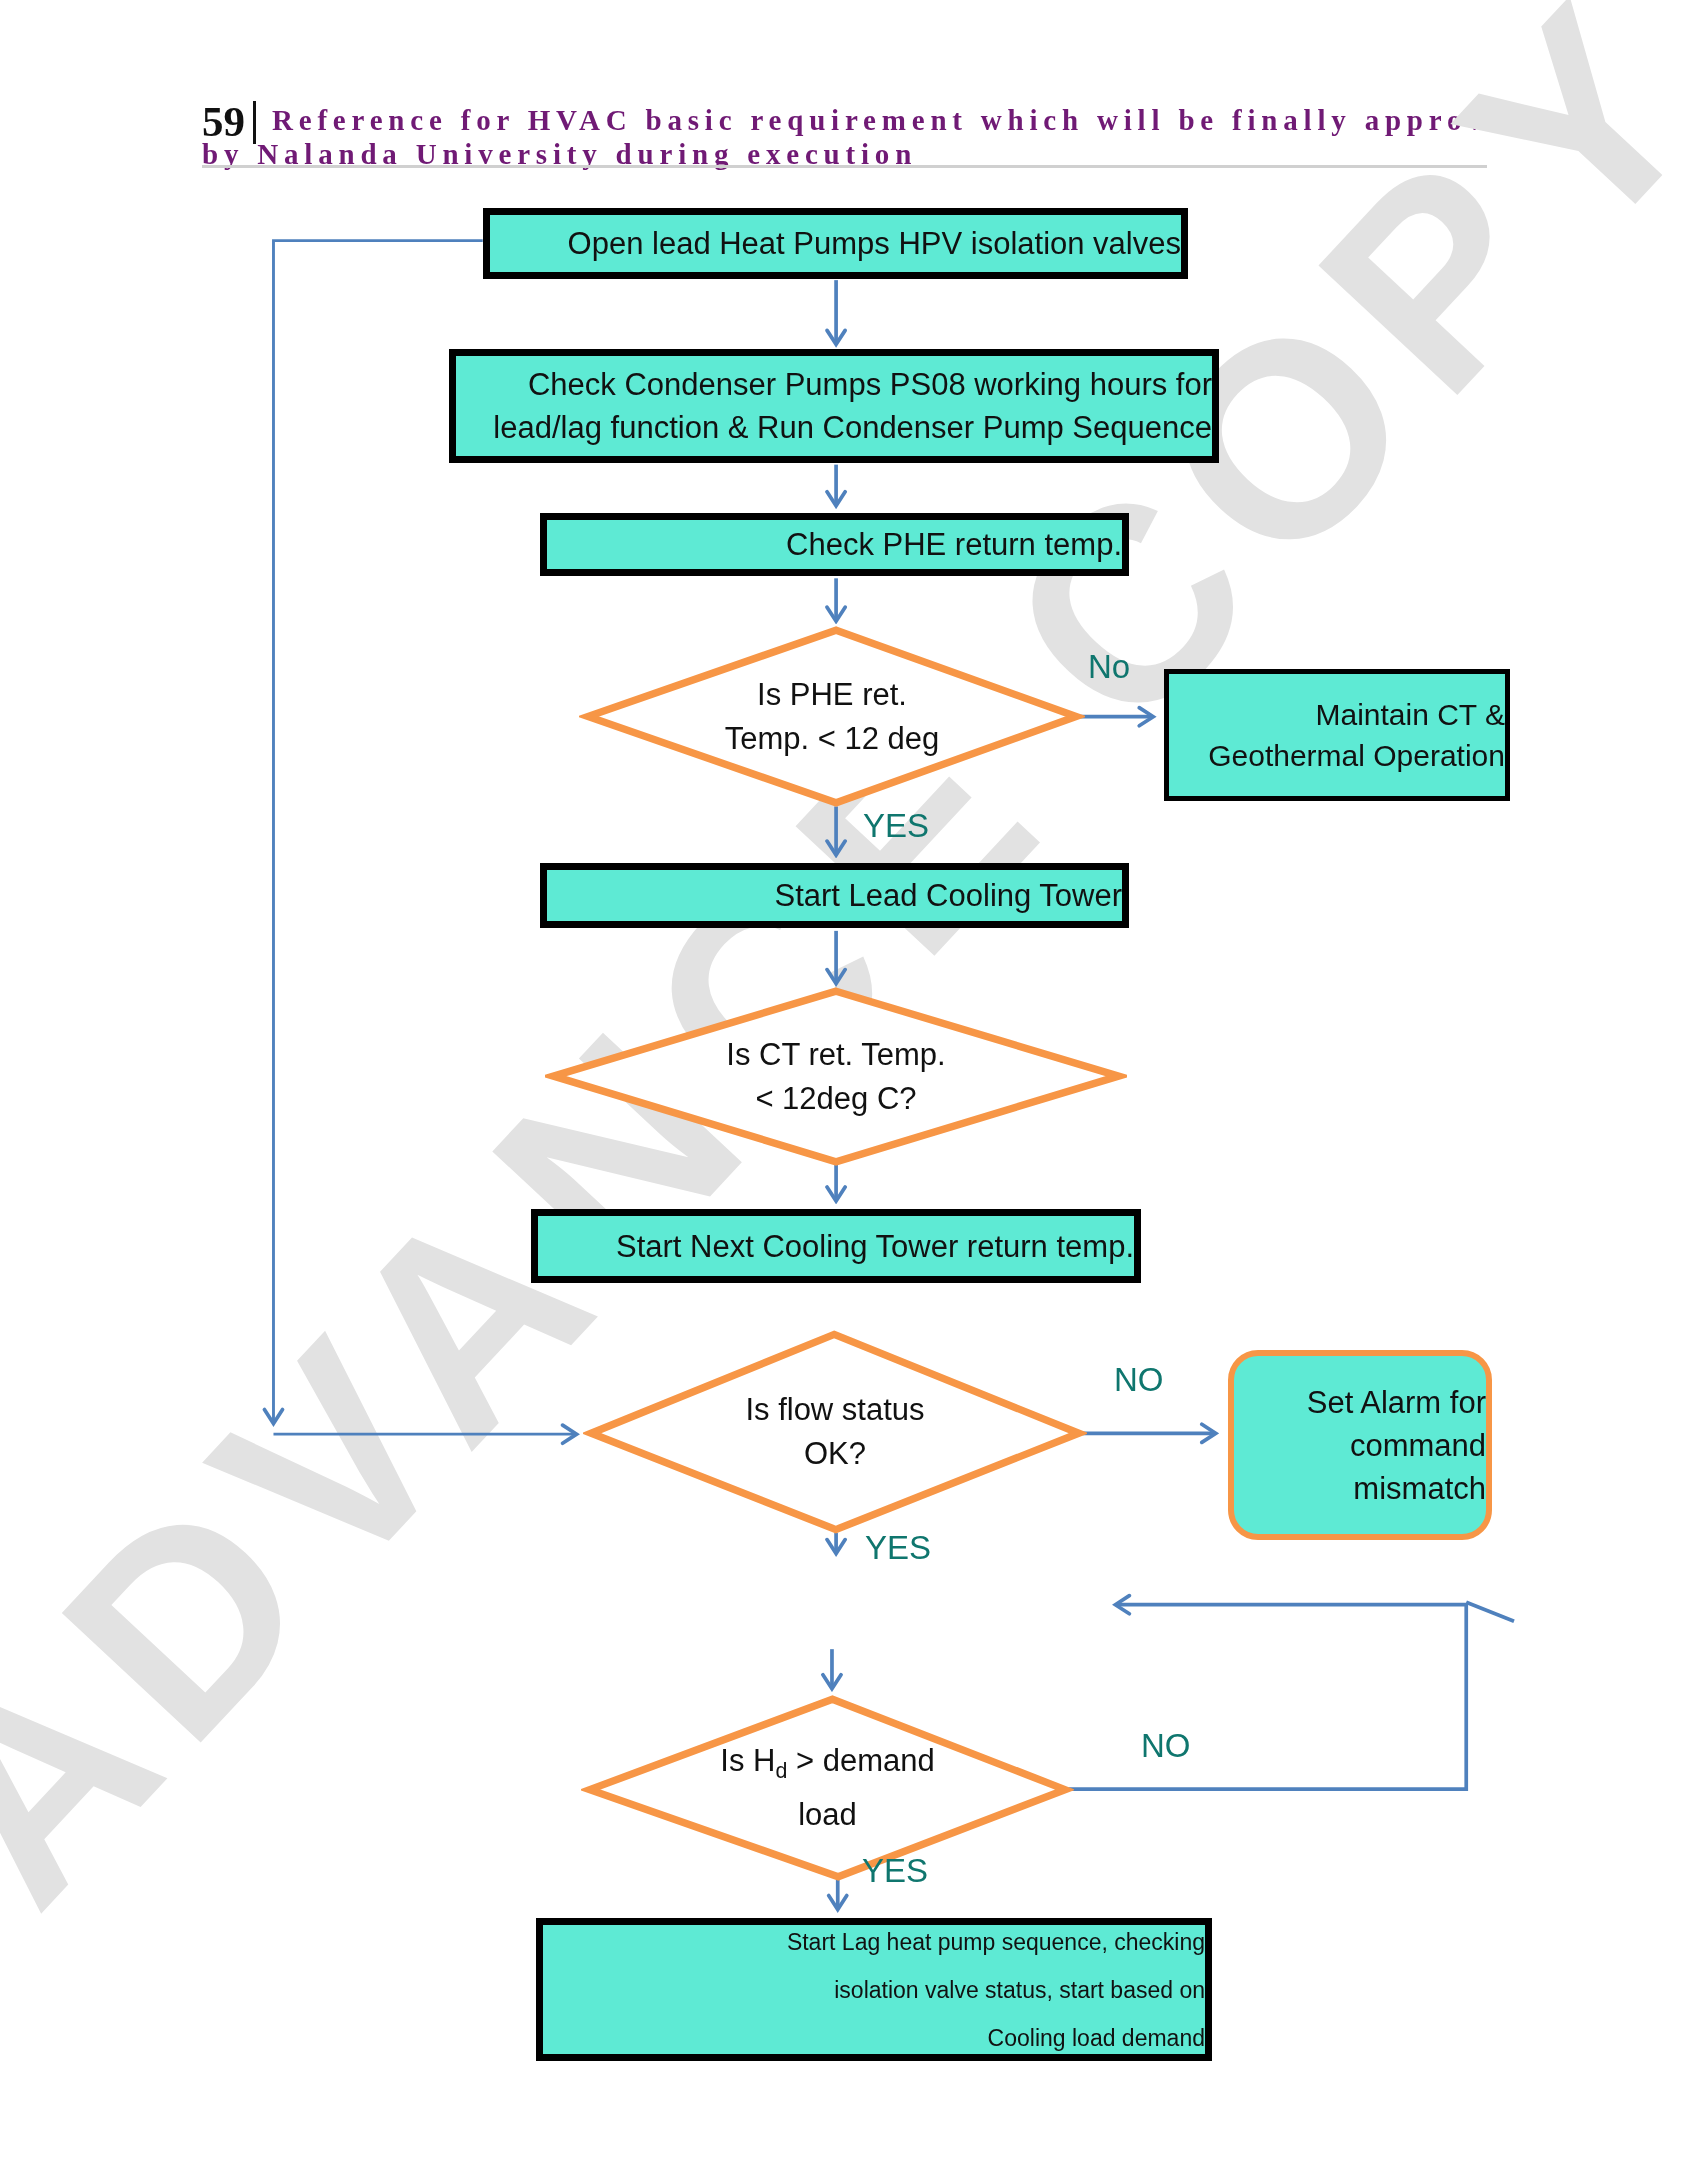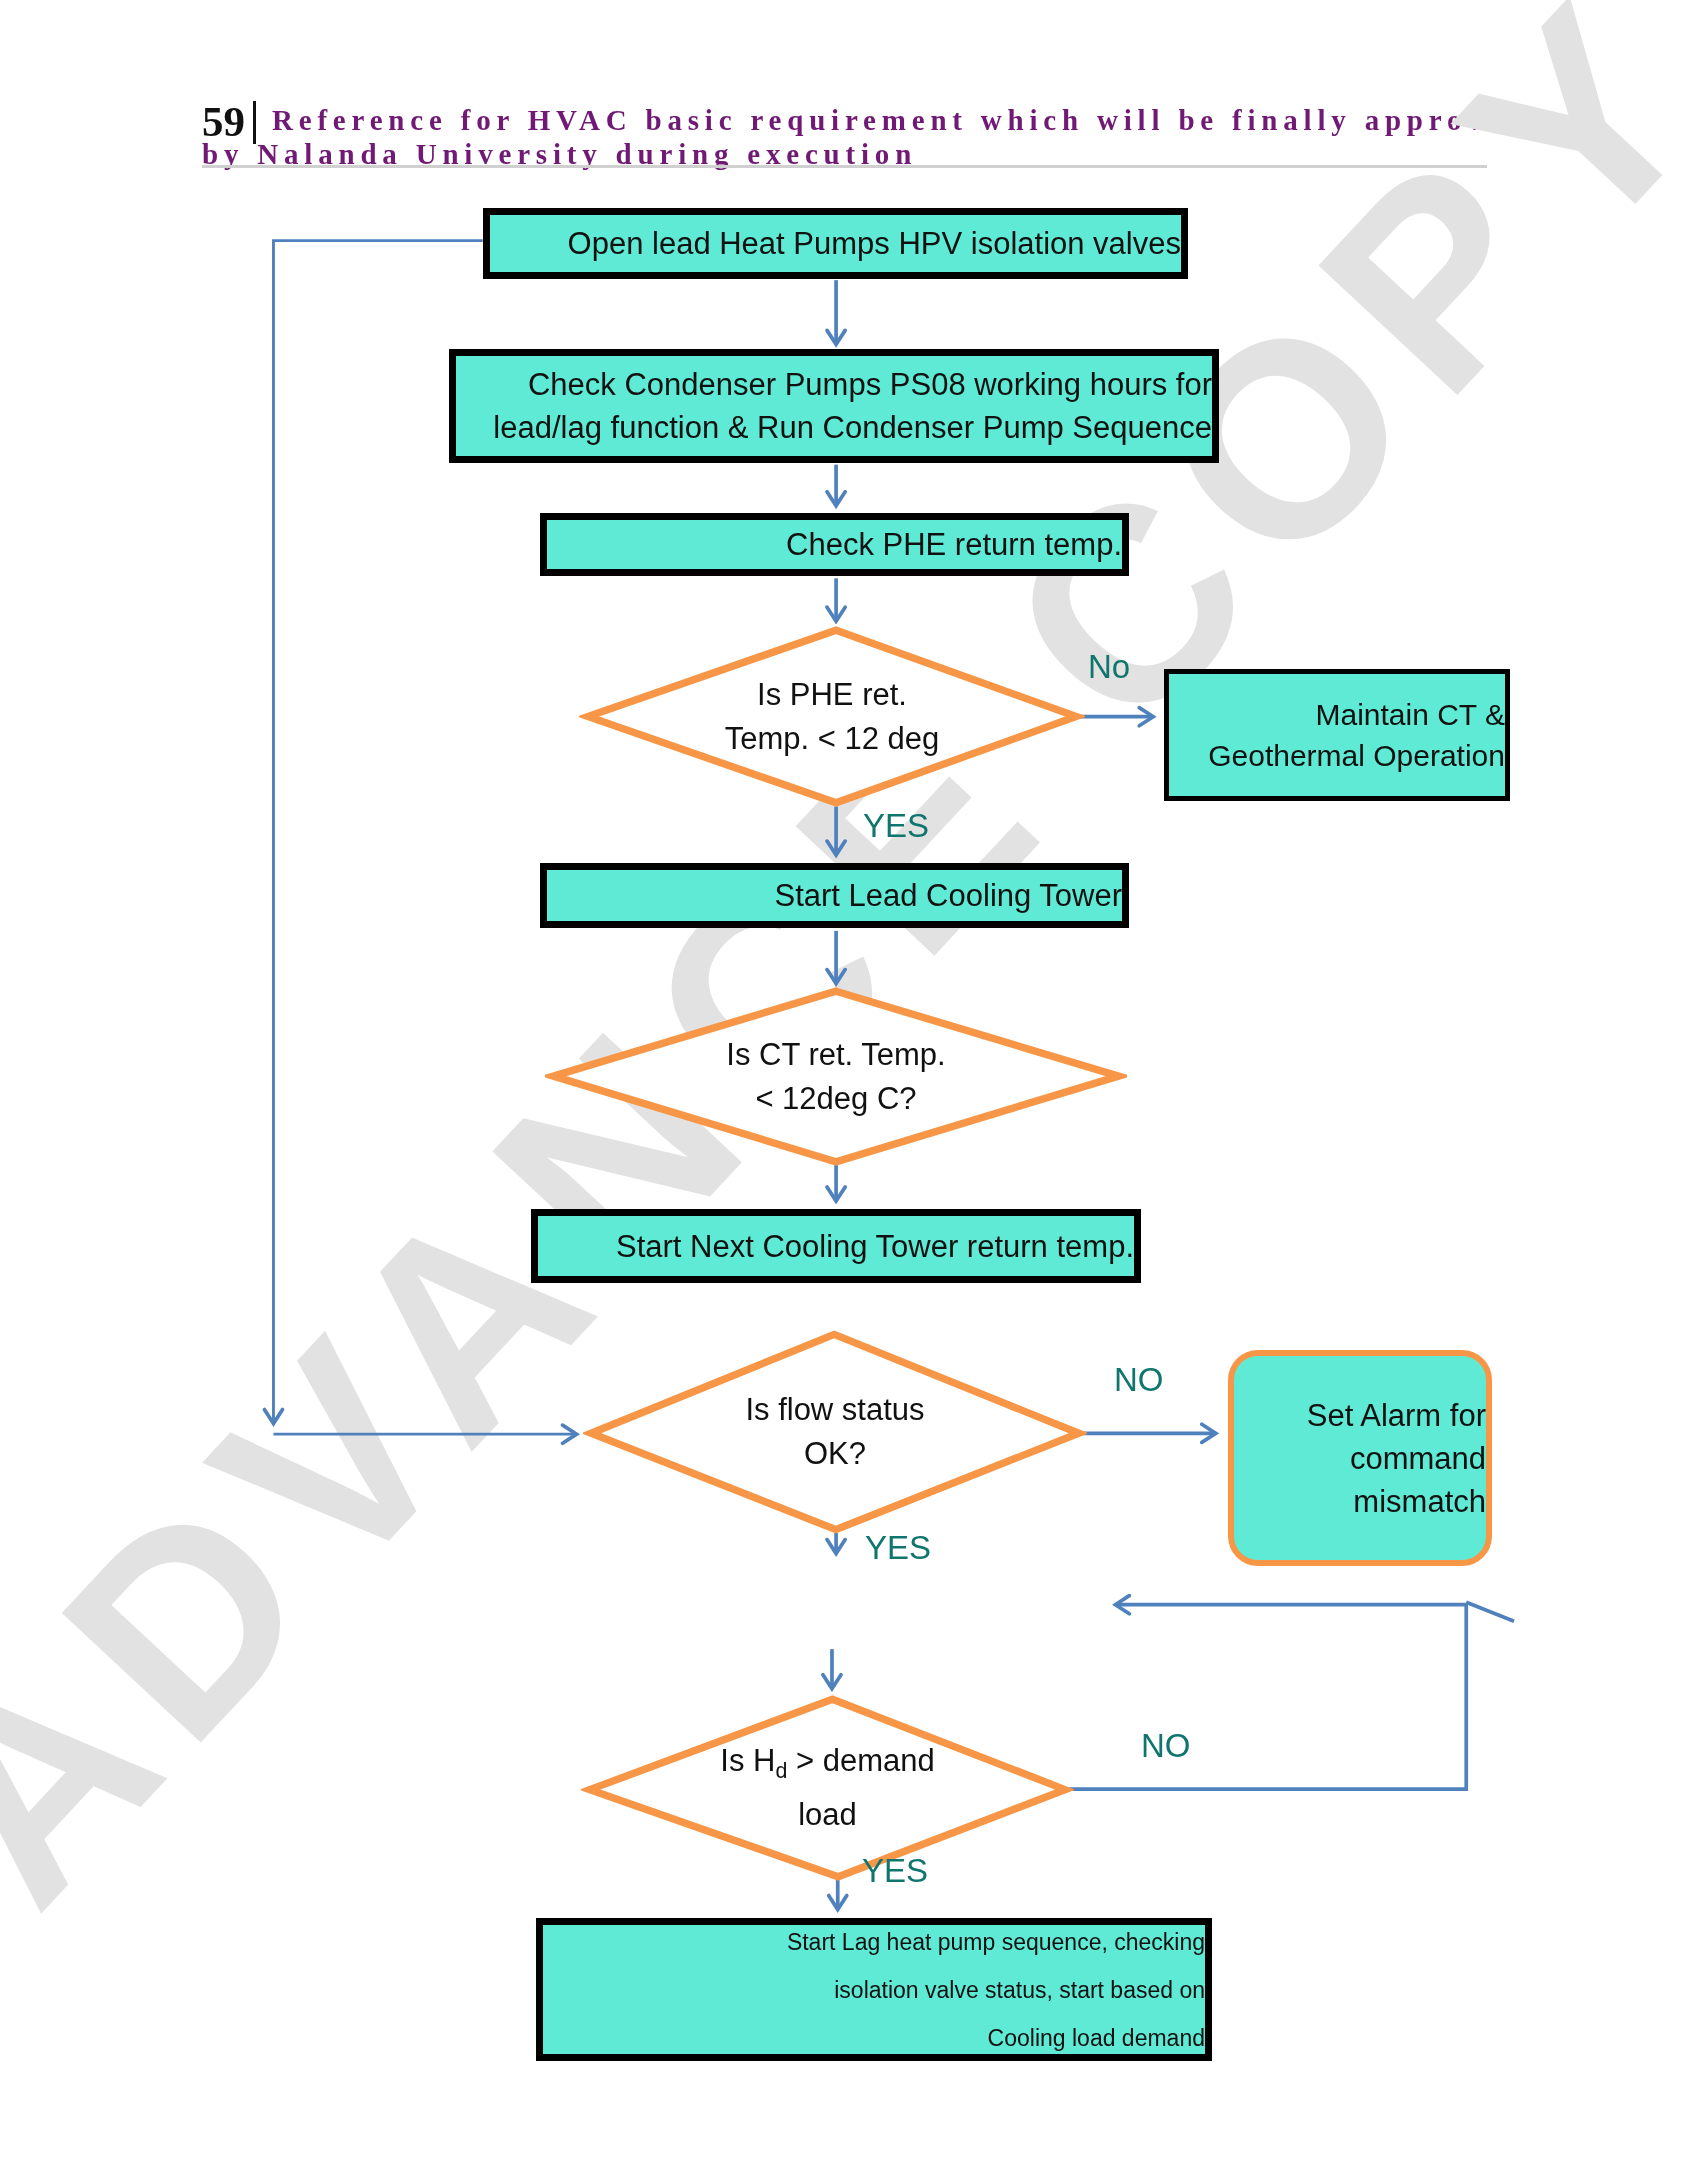--- a/index.html
+++ b/index.html
@@ -40,21 +40,21 @@
   .dsvg{position:absolute;z-index:2;}
   .flowlabel{position:absolute;z-index:3;font-size:33px;color:#0f766e;white-space:nowrap;}
   sub{font-size:21.4px;}
   
   #box-open-valves      {left:483px;top:208px;width:705px;height:71px;}
   #box-check-condenser  {left:449px;top:349px;width:770px;height:114px;}
   #box-check-phe        {left:540px;top:513px;width:589px;height:63px;}
   #box-maintain-ct      {left:1164px;top:669px;width:346px;height:132px;border-width:5.8px;font-size:30px;line-height:41px;}
   #box-start-lead-ct    {left:540px;top:863px;width:589px;height:65px;}
   #box-start-next-ct    {left:531px;top:1209px;width:610px;height:74px;}
-  #box-set-alarm        {left:1228px;top:1350px;width:264px;height:216px;border:6.6px solid #f79646;border-radius:30px;}
+  #box-set-alarm        {left:1228px;top:1350px;width:264px;height:190px;border:6.6px solid #f79646;border-radius:30px;}
   #box-start-run-hp     {left:562px;top:1561px;width:537px;height:87px;}
   #box-start-lag        {left:536px;top:1918px;width:676px;height:143px;font-size:23px;line-height:48px;}
   #d1-svg{left:579px;top:622px;}   #d1-text{left:579px;top:622px;width:506px;height:189px;}
   #d2-svg{left:545px;top:983px;}  #d2-text{left:545px;top:983px;width:582px;height:187px;}
   #d3-svg{left:583px;top:1326px;}  #d3-text{left:583px;top:1326px;width:504px;height:212px;}
   #d4-svg{left:581px;top:1691px;}  #d4-text{left:581px;top:1691px;width:493px;height:194px;}
   #lbl-no1 {left:1088px;top:648px;}
   #lbl-yes1{left:863px;top:807px;}
   #lbl-no3 {left:1114px;top:1361px;}
   #lbl-yes3{left:865px;top:1529px;}

